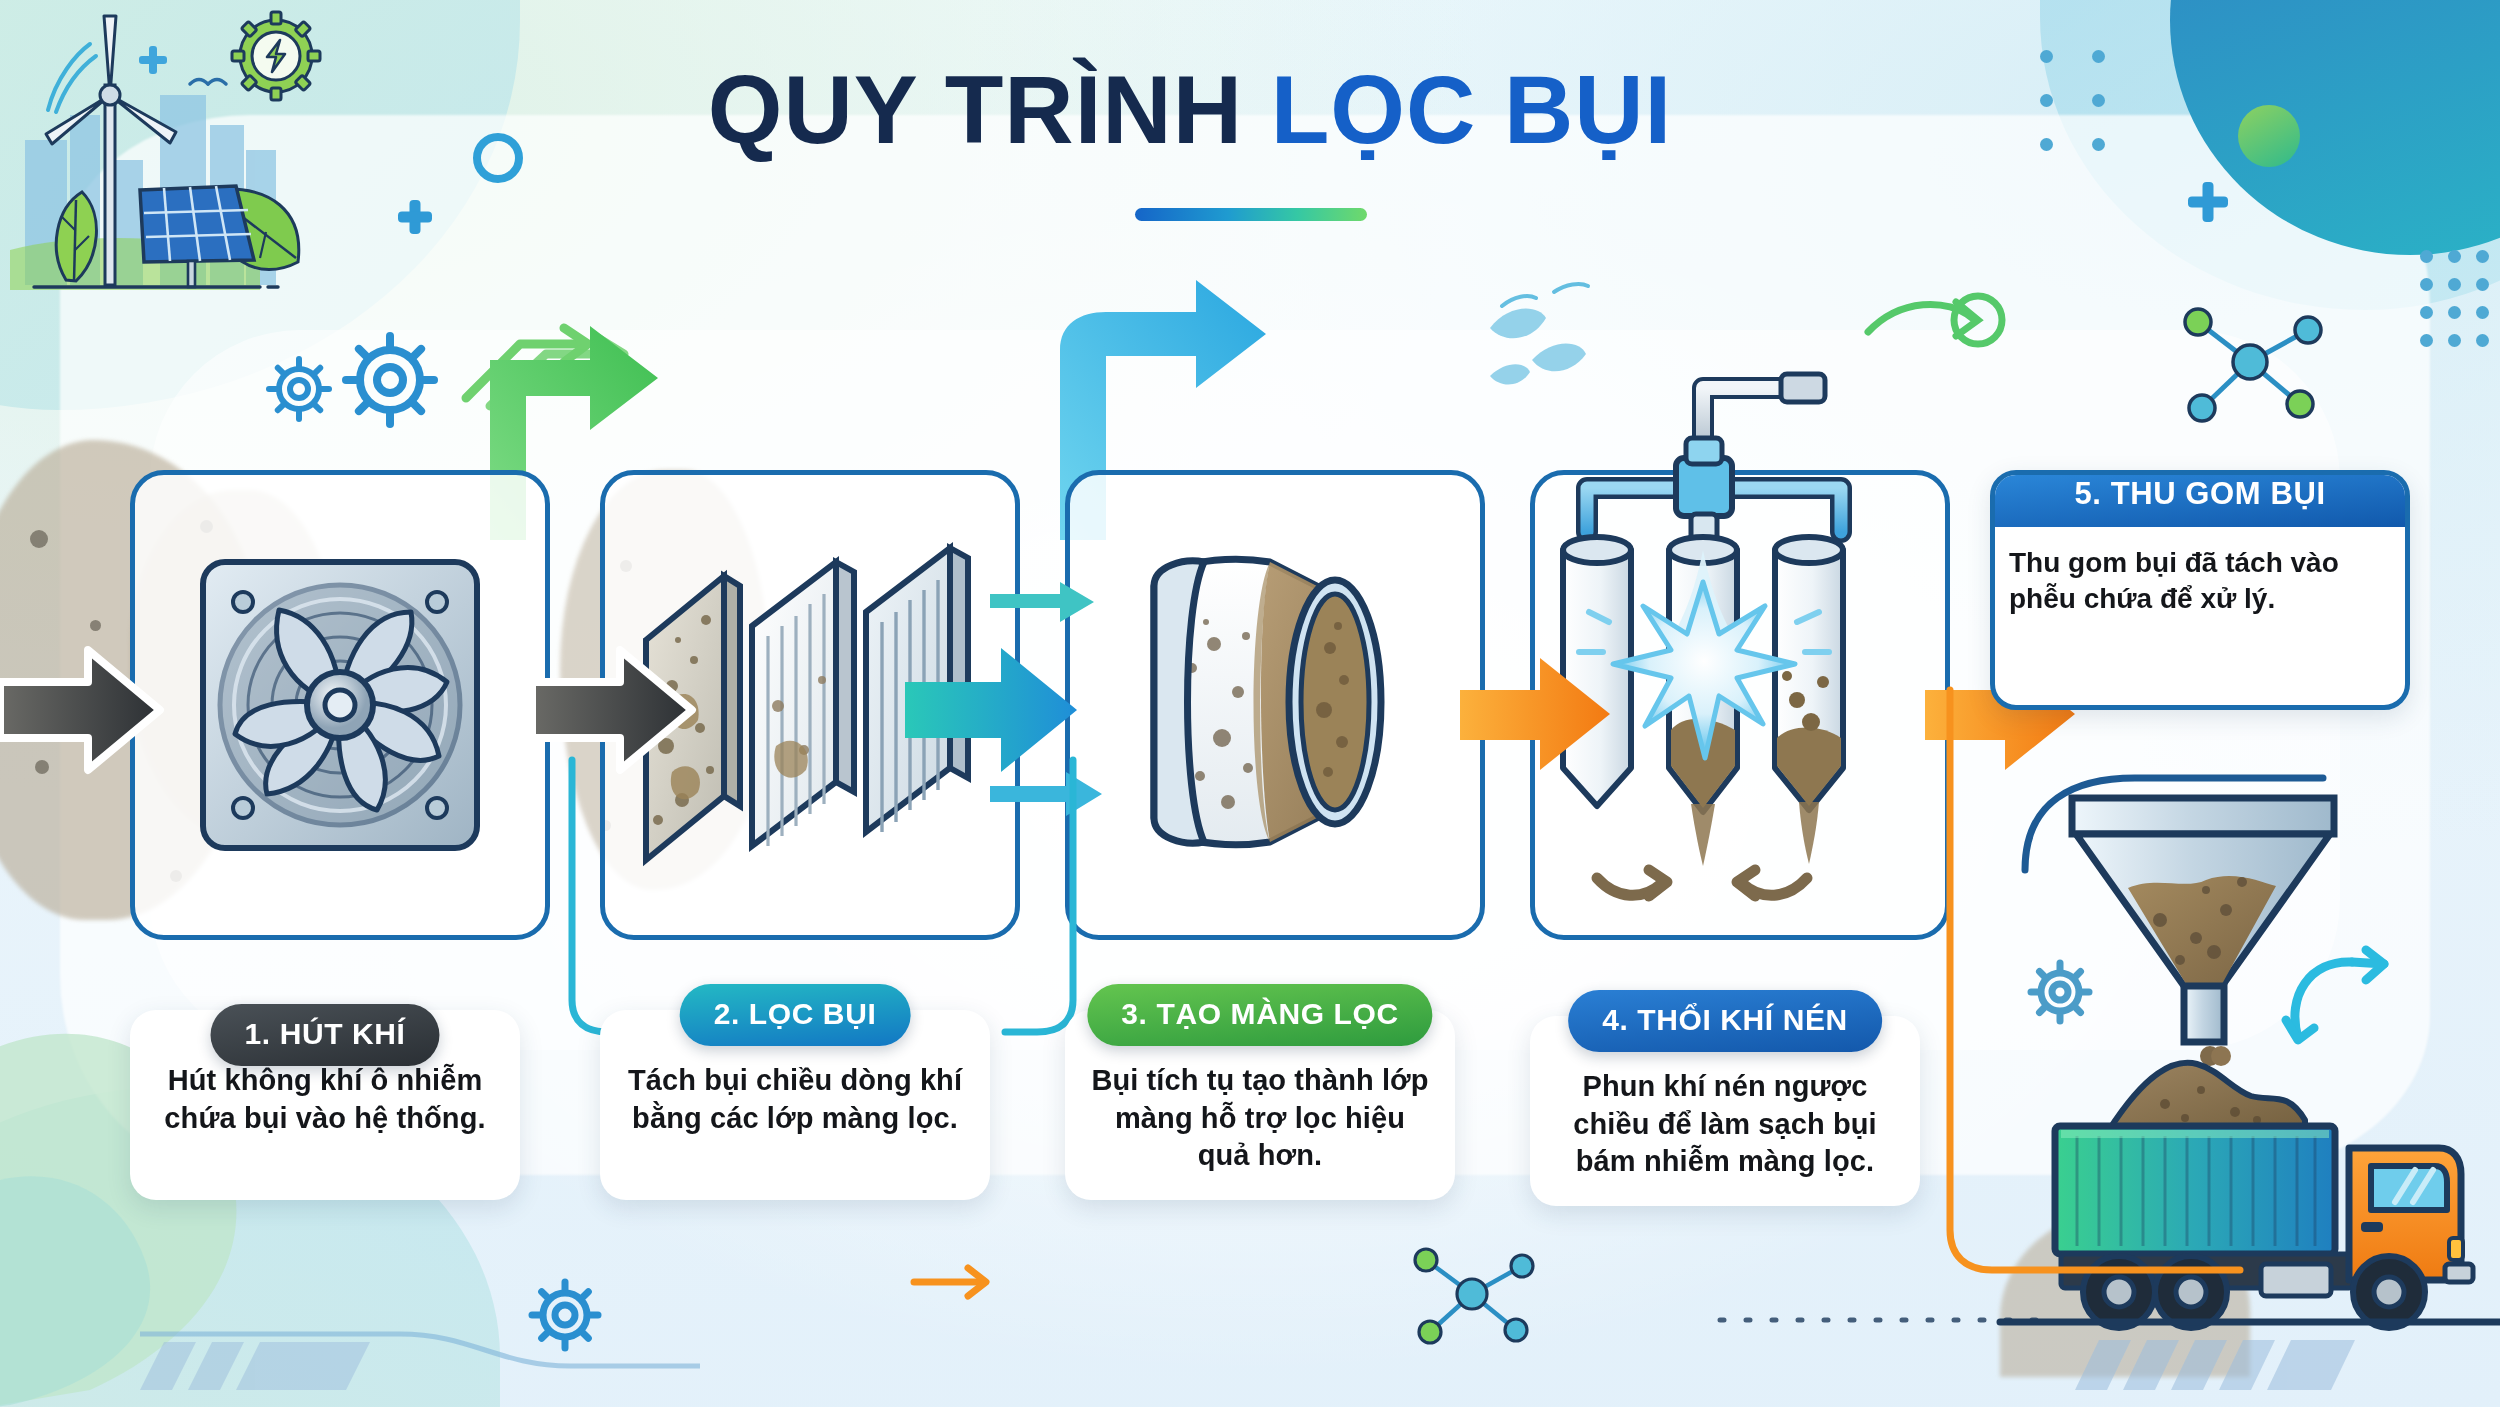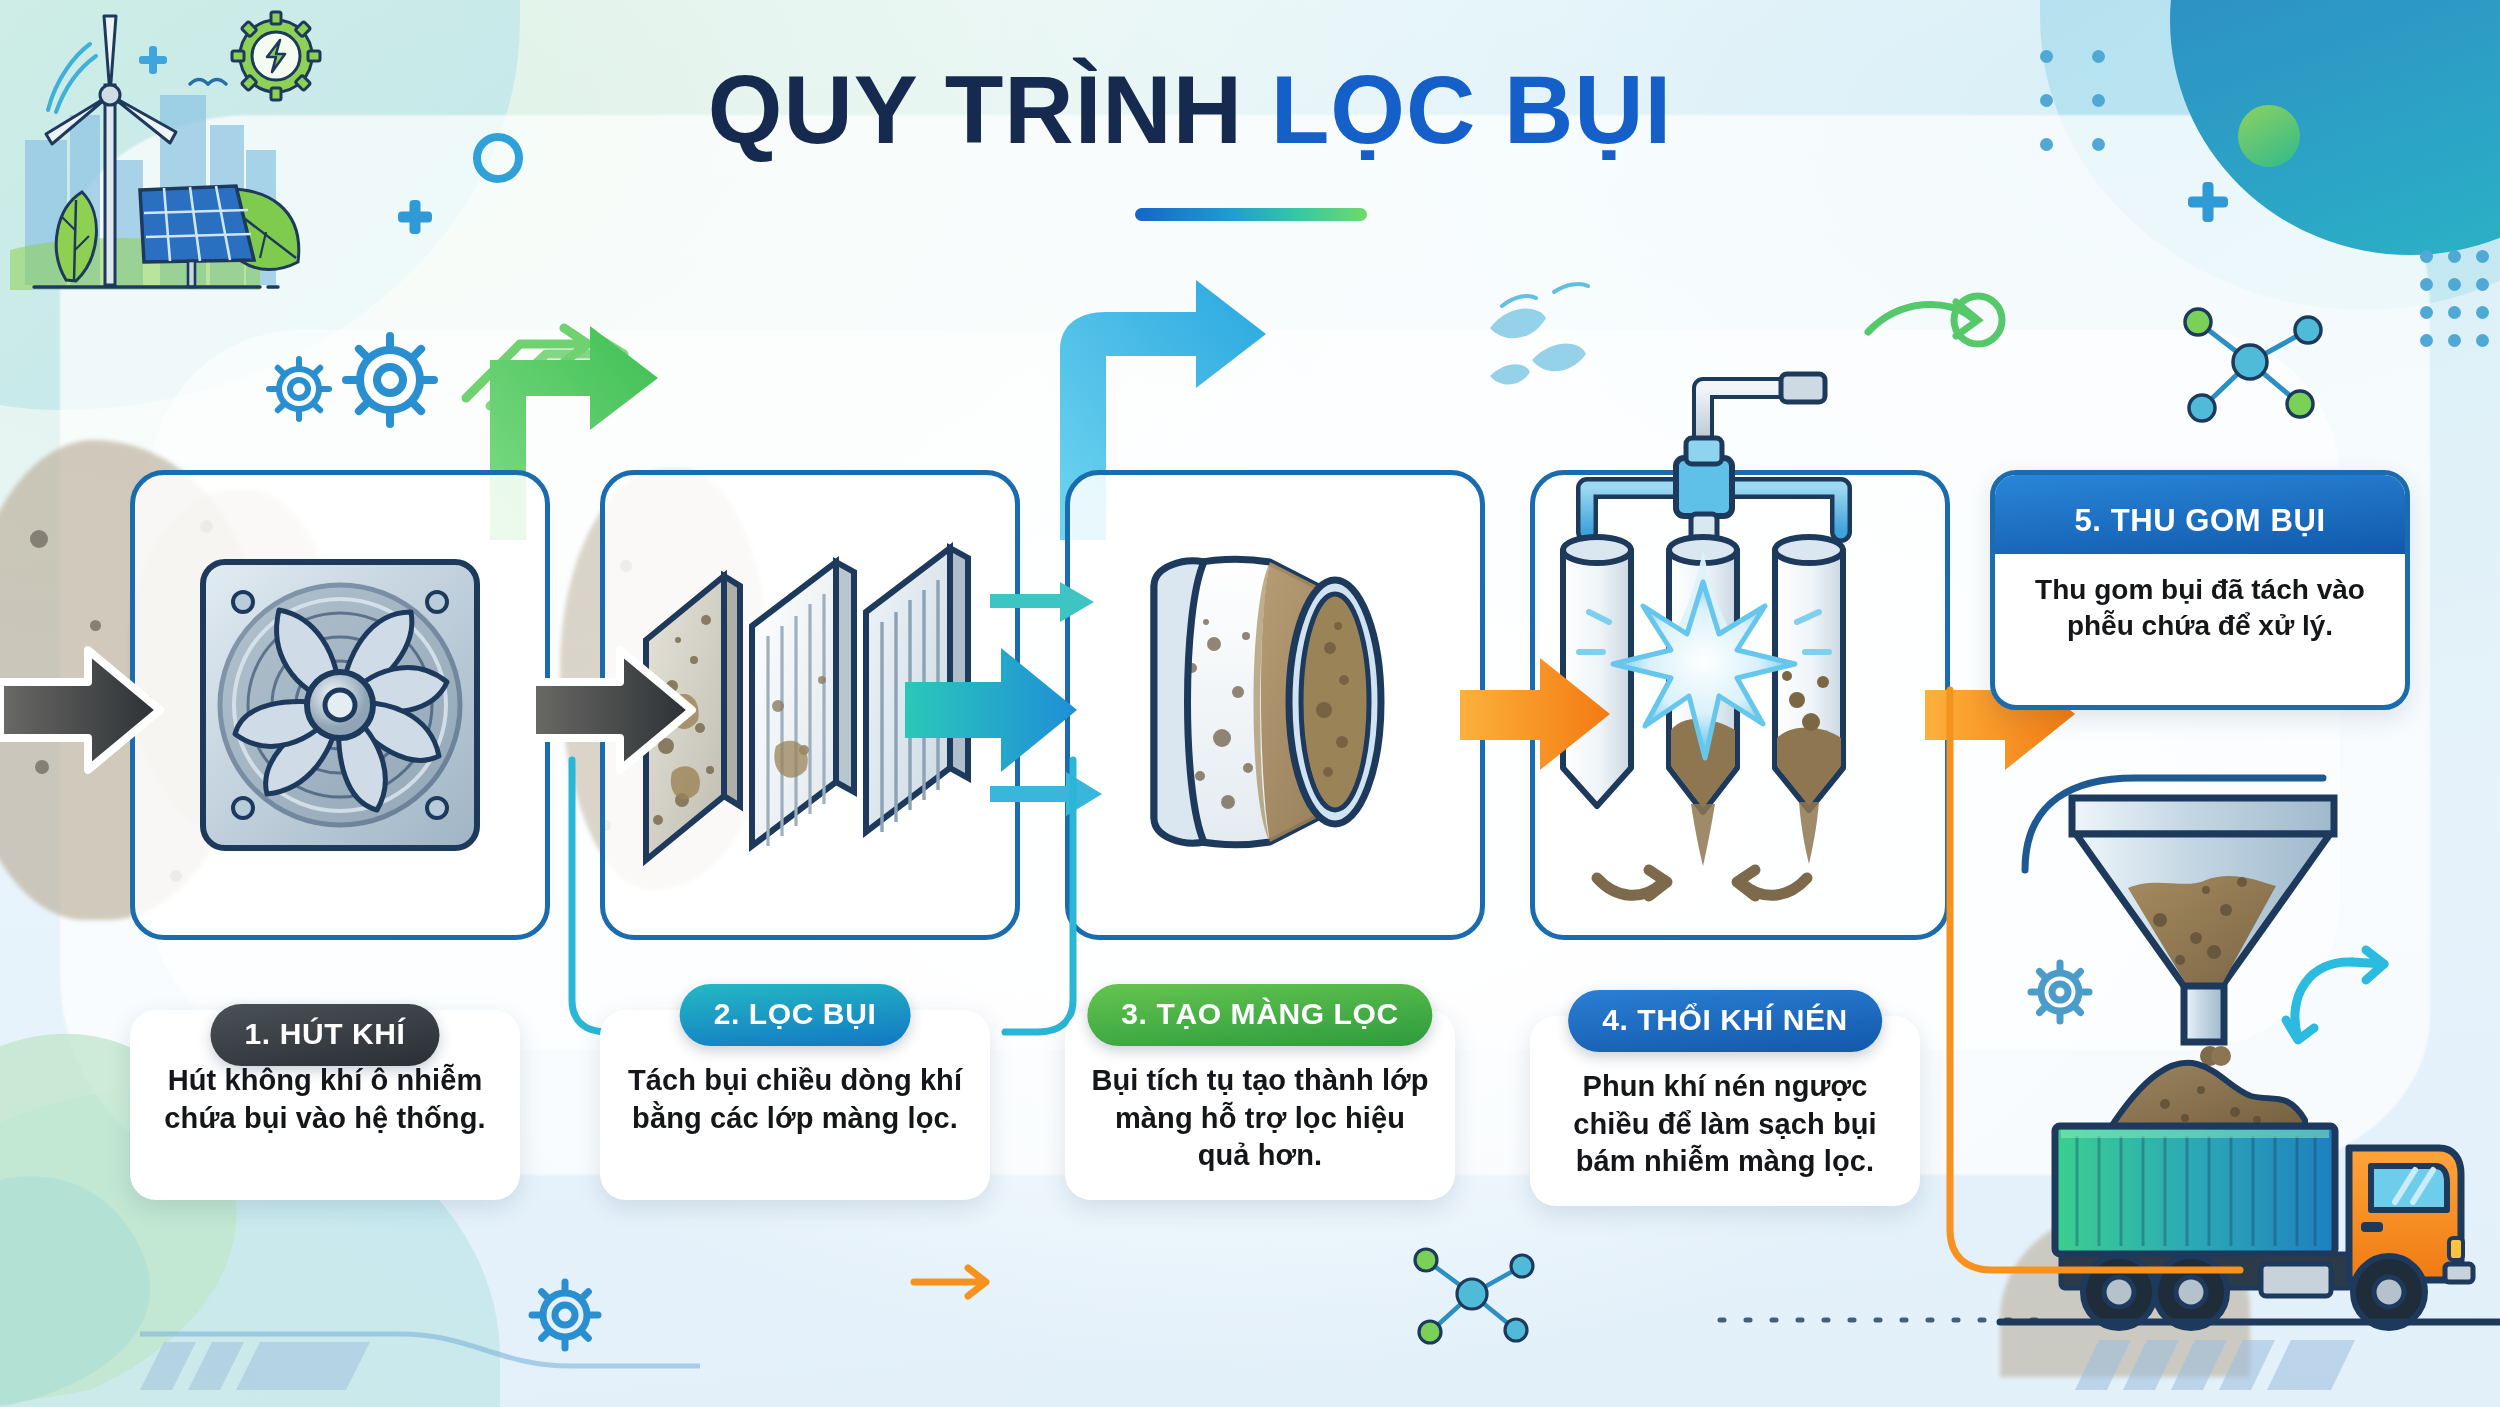--- a/index.html
+++ b/index.html
@@ -116,25 +116,25 @@
 
   
   .card5{
     position:absolute; left:1990px; top:470px; width:420px; height:240px;
     background:#fff; border:5px solid #1a6cae; border-radius:26px; overflow:hidden;
     box-shadow:0 8px 24px rgba(30,60,90,.13);
   }
   .card5 .hdr{
     background:linear-gradient(175deg,#2a86d8 0%,#1159ac 100%);
     color:#fff; font-size:31px; font-weight:bold; letter-spacing:.6px;
-    text-align:center; padding:28px 0 15px;
+    text-align:center; padding:1px 0 15px;
   }
   .card5 .body{
     font-size:28px; line-height:1.28; font-weight:bold; color:#14161a;
-    text-align:center; padding:18px 14px 0;
+    text-align:left; padding:18px 14px 0;
   }
 
   
   .arrow{ position:absolute; }
   svg{ overflow:visible; display:block; }
 
   
   .dotgrid{ position:absolute; }
   .dg-dot{ position:absolute; width:13px; height:13px; border-radius:50%; background:#4fa9d4; }
   .plus{ position:absolute; }

